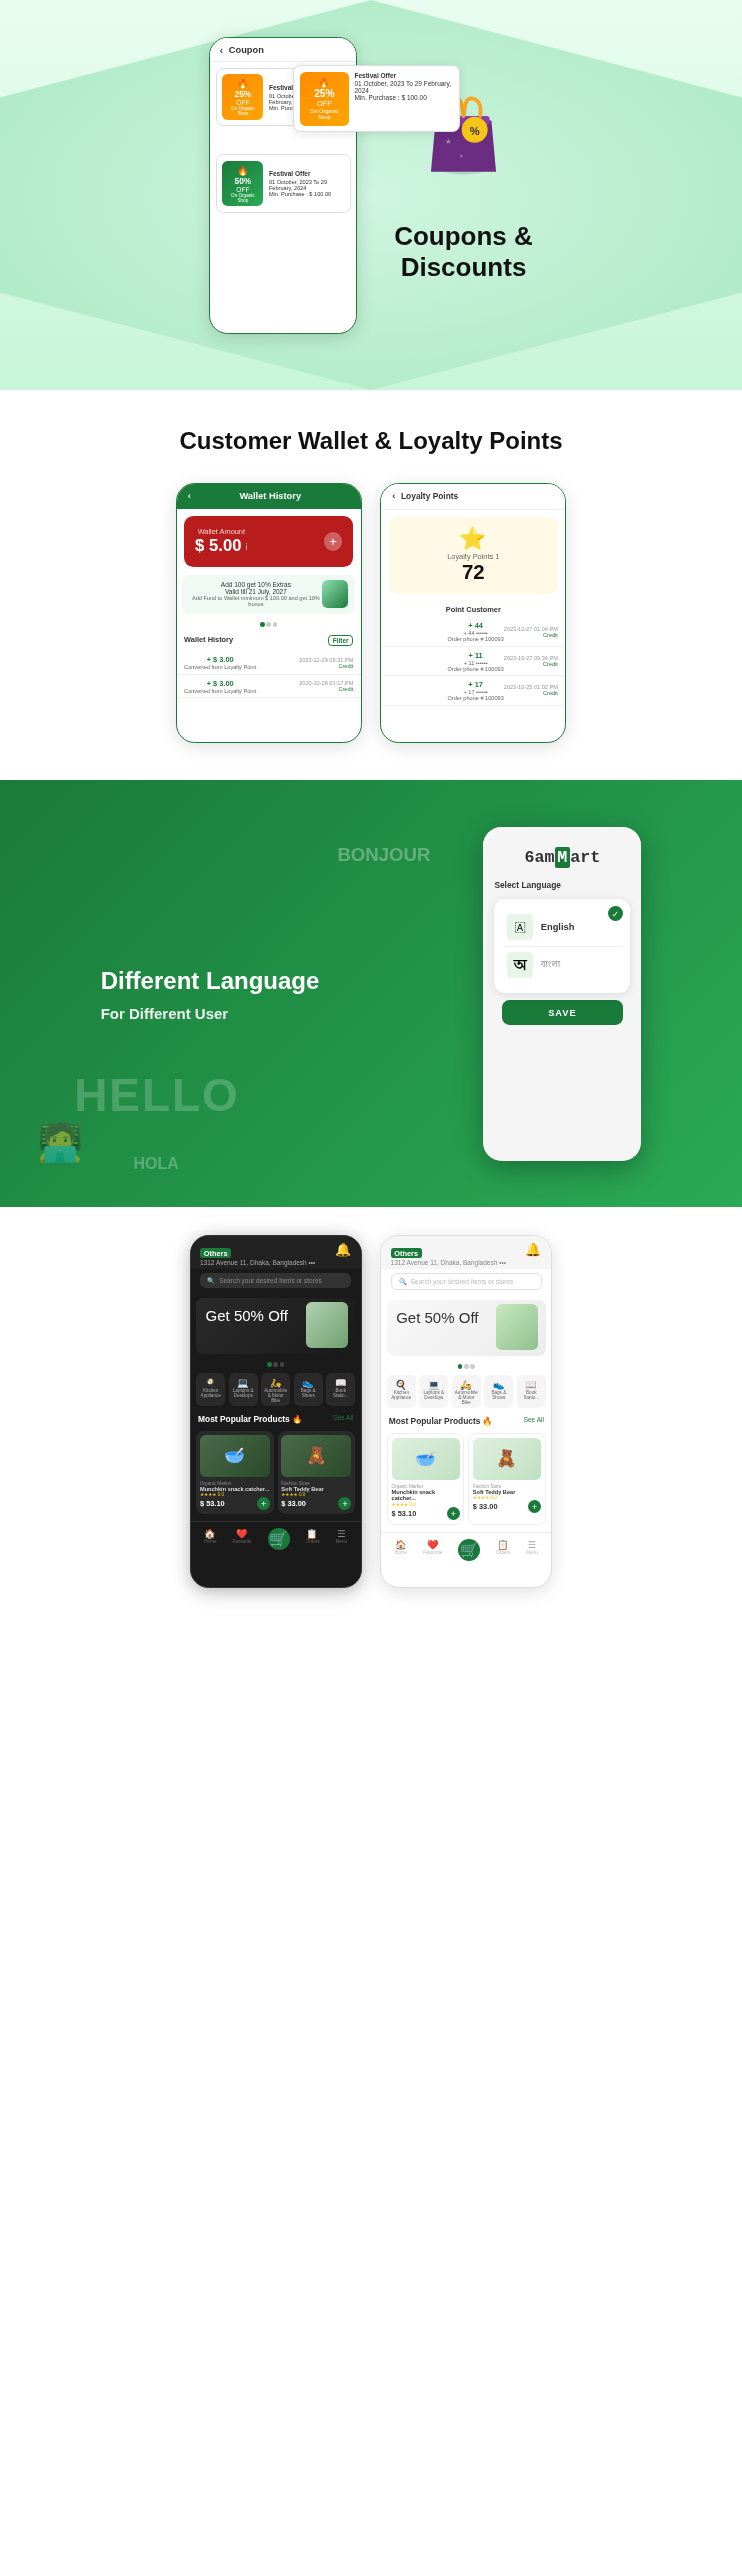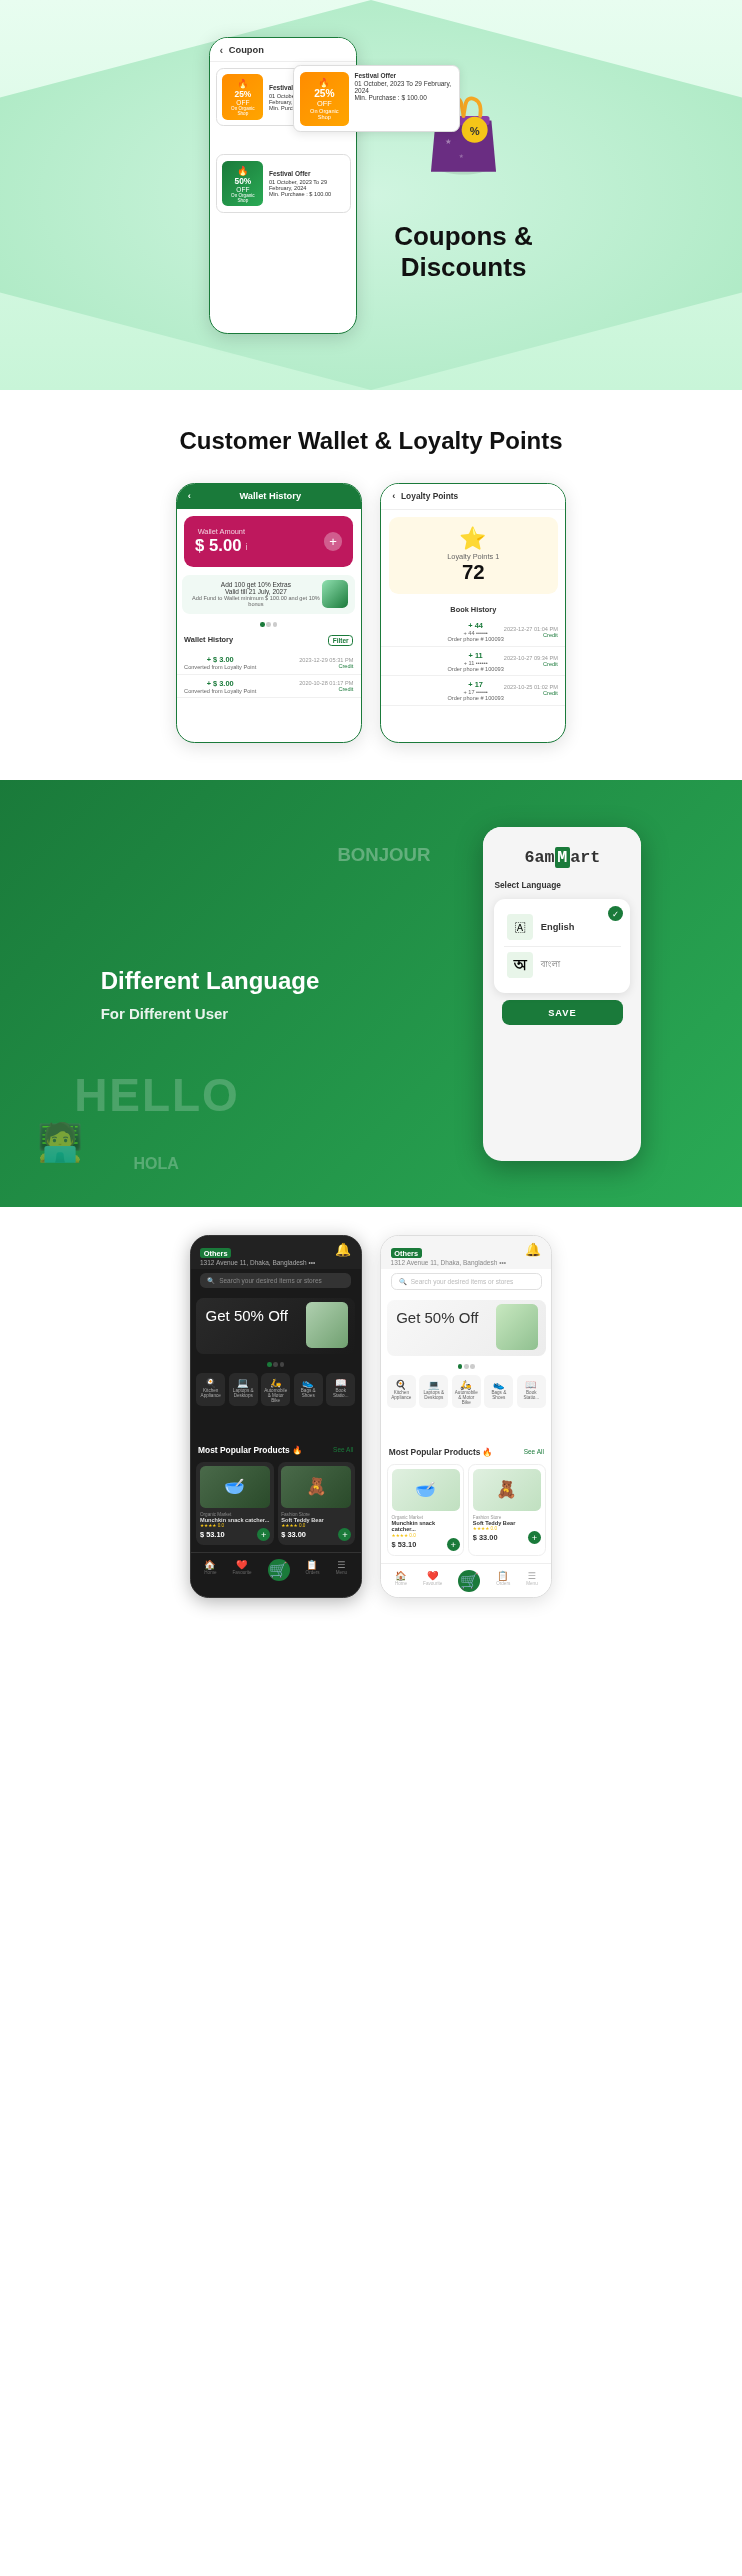--- a/index.html
+++ b/index.html
@@ -154,21 +154,21 @@
       background: #1a7a3a;
       color: #fff;
       padding: 7.4px 11px;
       font-size: 9.3px;
       font-weight: bold;
       display: flex;
       align-items: center;
       justify-content: space-between;
     }
     .wallet-amount-card {
-      background: #be185d;
+      background: #b91c1c;
       margin: 7.4px;
       border-radius: 9.3px;
       padding: 11px;
       color: #fff;
       display: flex;
       justify-content: space-between;
       align-items: center;
     }
     .wallet-amount-label { font-size: 7.4px; opacity: 0.8; }
     .wallet-amount-value { font-size: 16.7px; font-weight: bold; }
@@ -513,22 +513,20 @@
       padding: 3.7px 1.9px;
       text-align: center;
     }
     .cat-icon { font-size: 9.3px; }
     .cat-label-dark { font-size: 4.6px; color: #aaa; }
     .cat-label-light { font-size: 4.6px; color: #666; }
     .section-label-row {
       padding: 3.7px 7.4px;
       display: flex;
       justify-content: space-between;
-      align-items: center;
-      margin-top: 31px;
     }
     .section-label-dark { font-size: 8.4px; font-weight: bold; color: #fff; }
     .section-label-light { font-size: 8.4px; font-weight: bold; color: #333; }
     .see-all-dark { font-size: 6.5px; color: #1a7a3a; }
     .see-all-light { font-size: 6.5px; color: #1a7a3a; }
     .products-row {
       display: flex;
       gap: 3.7px;
       padding: 3.7px 5.6px;
     }
@@ -844,21 +842,21 @@
     <div class="phone-wallet">
       <div class="loyalty-header">
         <span>‹</span>
         <span style="font-size:8.4px;">Loyalty Points</span>
       </div>
       <div class="loyalty-points-card">
         <div class="star-icon">⭐</div>
         <div class="points-label">Loyalty Points 1</div>
         <div class="points-value">72</div>
       </div>
-      <div class="point-history-label">Book History</div>
+      <div class="point-history-label">Point Customer</div>
       <div class="point-tx">
         <div>
           <div class="ptx-amount">+ 44</div>
           <div class="ptx-info">+ 44 ••••••</div>
           <div class="ptx-info">Order phone # 100093</div>
         </div>
         <div style="text-align:right;">
           <div class="ptx-date">2023-12-27 01:04 PM</div>
           <div class="ptx-type">Credit</div>
         </div>

